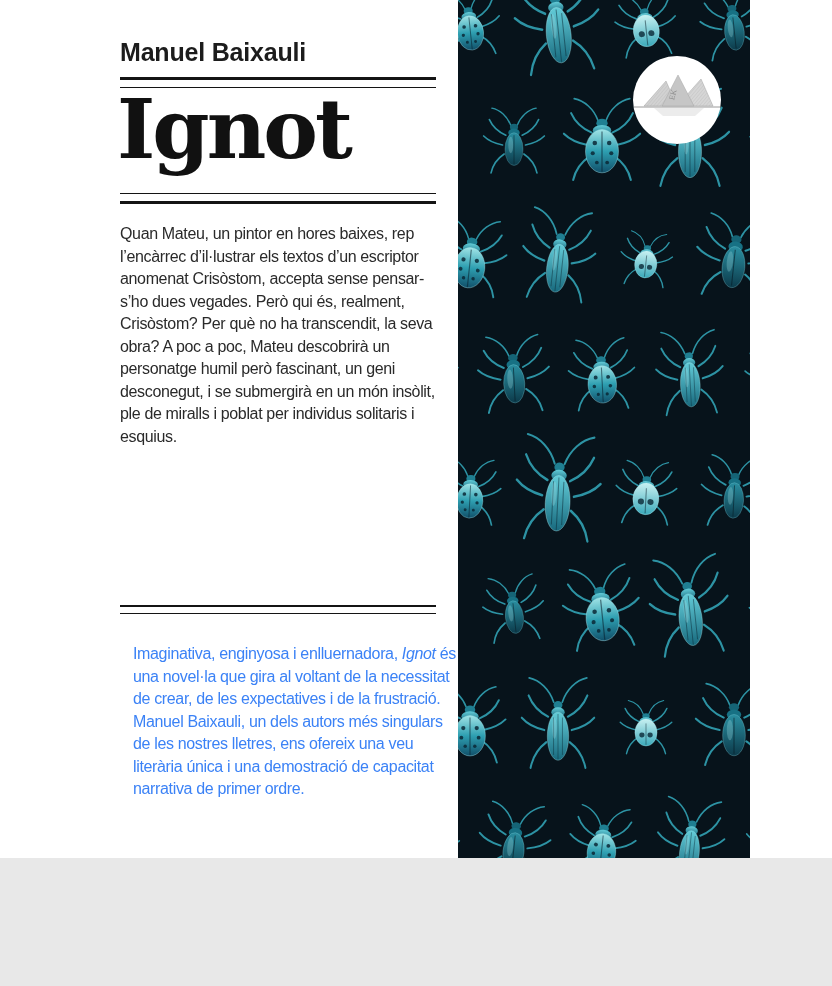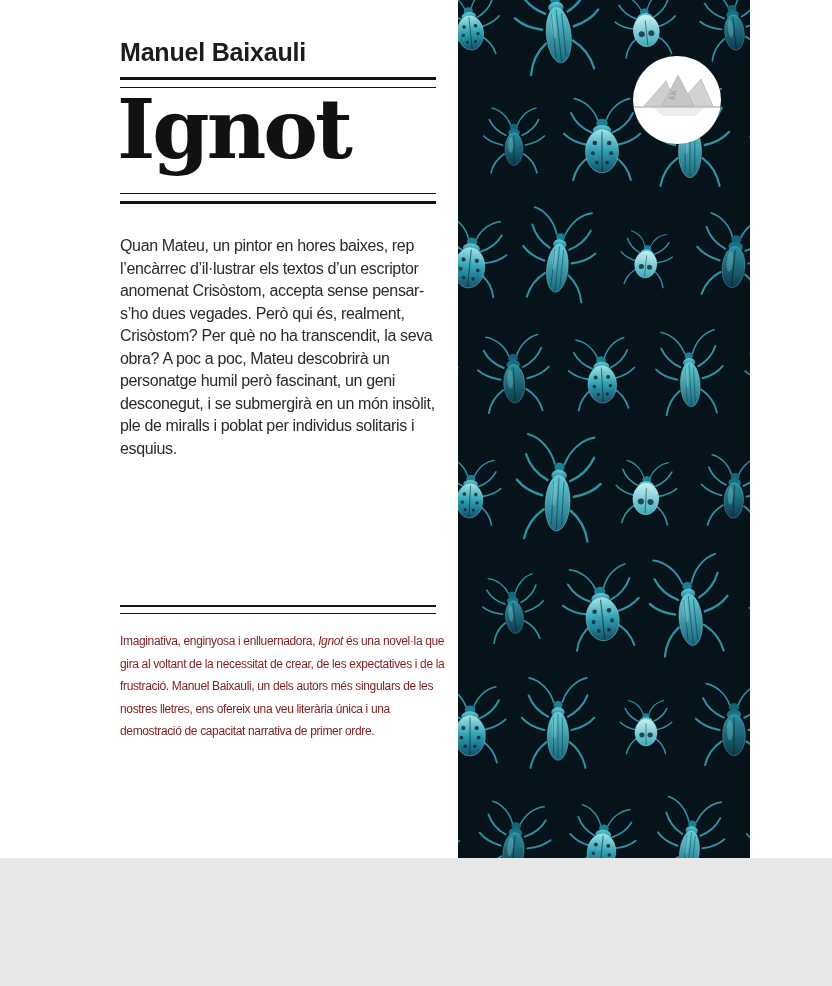--- a/index.html
+++ b/index.html
@@ -16,33 +16,33 @@
   .rule{position:absolute;left:120px;width:316px;}
   .rule-a{top:77px;height:7px;border-top:3.5px solid #141414;border-bottom:1.5px solid #141414;}
   .rule-b{top:193px;height:7px;border-top:1.5px solid #141414;border-bottom:3.5px solid #141414;}
   .rule-c{top:605px;height:6px;border-top:2.5px solid #141414;border-bottom:1.5px solid #141414;}
   .title{
     position:absolute;left:117px;top:84px;
     font-family:"DejaVu Serif",serif;font-weight:700;
     font-size:82px;line-height:1.1;letter-spacing:-3px;color:#111;
   }
   .synopsis{
-    position:absolute;left:120px;top:235px;width:326px;margin:0;
+    position:absolute;left:120px;top:223px;width:326px;margin:0;
     font-size:16px;line-height:22.5px;letter-spacing:-0.35px;color:#2a2a2a;
   }
   .press-quote{
     position:absolute;left:120px;top:458px;width:332px;
     font-size:20px;line-height:26.5px;font-weight:700;
     letter-spacing:-0.4px;color:#101010;
   }
   .quote-attr{white-space:nowrap;display:block;margin-top:1px;}
   .quote-attr i{font-style:italic;}
   .review{
-    position:absolute;left:120px;top:630px;width:330px;margin:0;
-    font-size:12px;line-height:22.5px;letter-spacing:-0.35px;color:#7f1d1d;
+    position:absolute;left:120px;top:630px;width:330px;margin:13px;
+    font-size:16px;line-height:22.5px;letter-spacing:-0.35px;color:#3b82f6;
   }
   .review i{font-style:italic;}
   .codes{
     position:absolute;left:120px;top:877px;color:#4f4f4f;
   }
   .code-line{font-size:13px;letter-spacing:2.2px;font-weight:700;line-height:20px;}
   .isbn-line{font-weight:600;letter-spacing:1.6px;}
   .barcode{position:absolute;left:119px;top:918px;}
   
   .panel{

